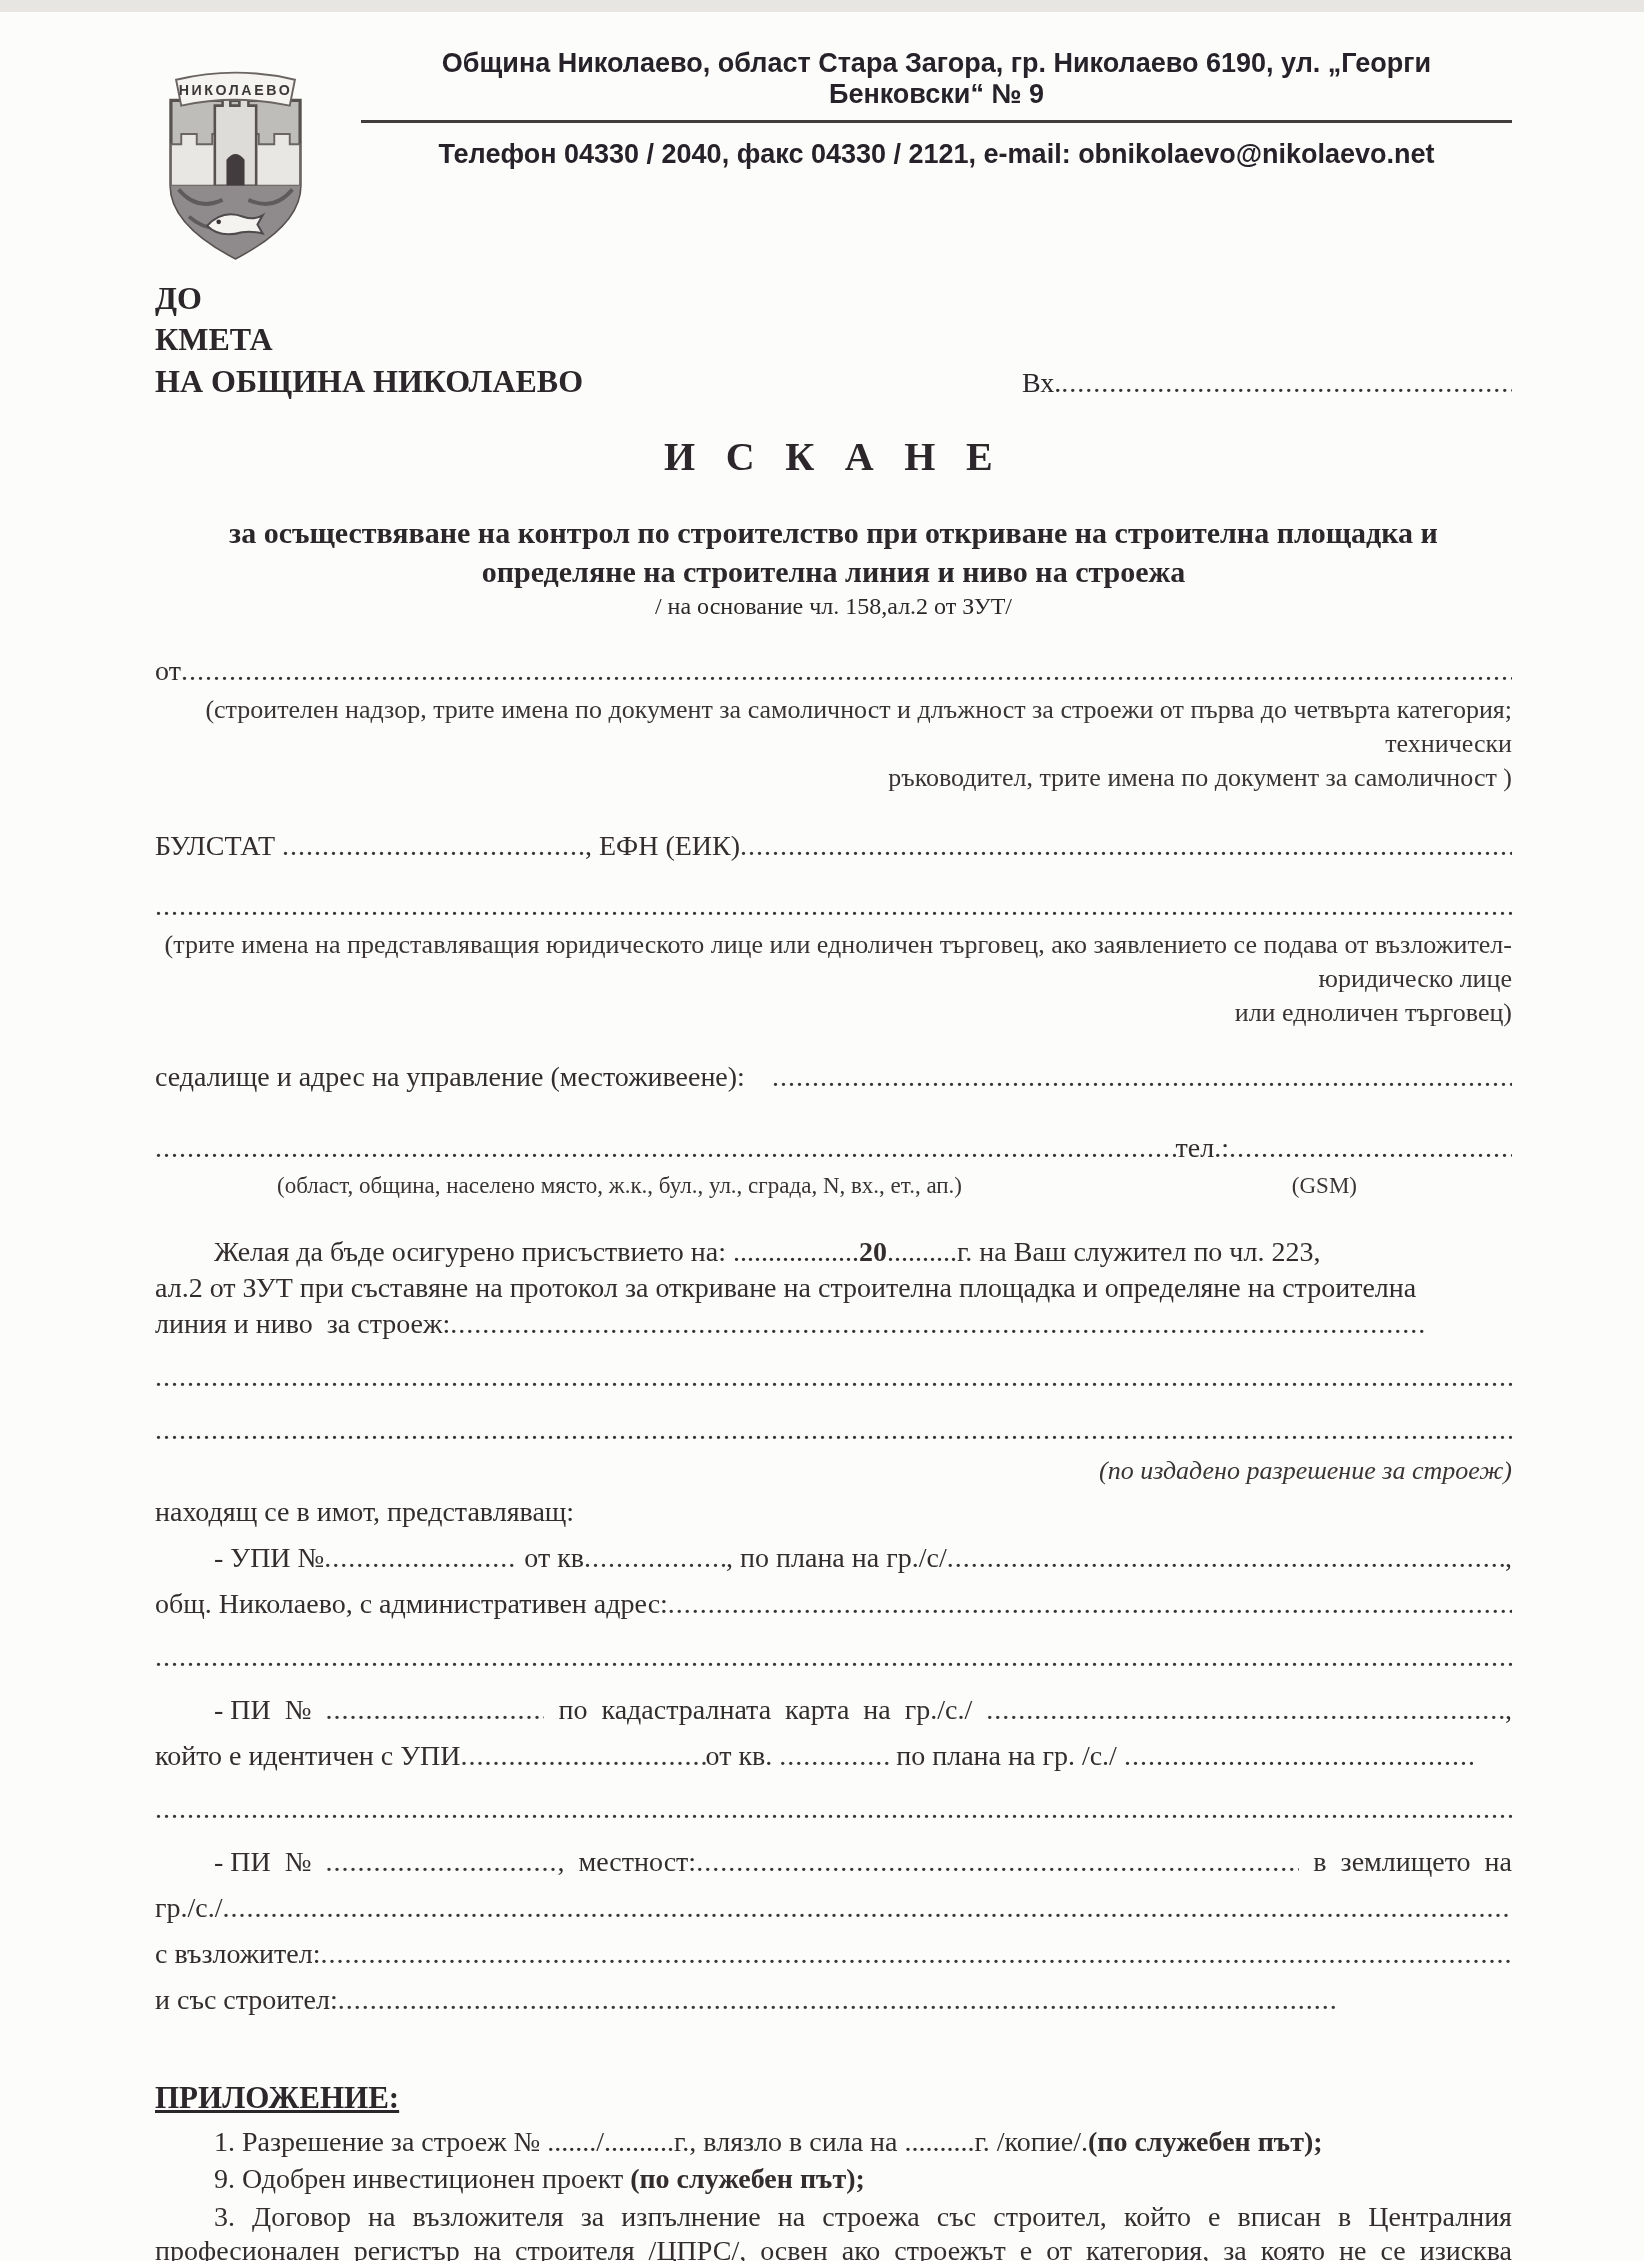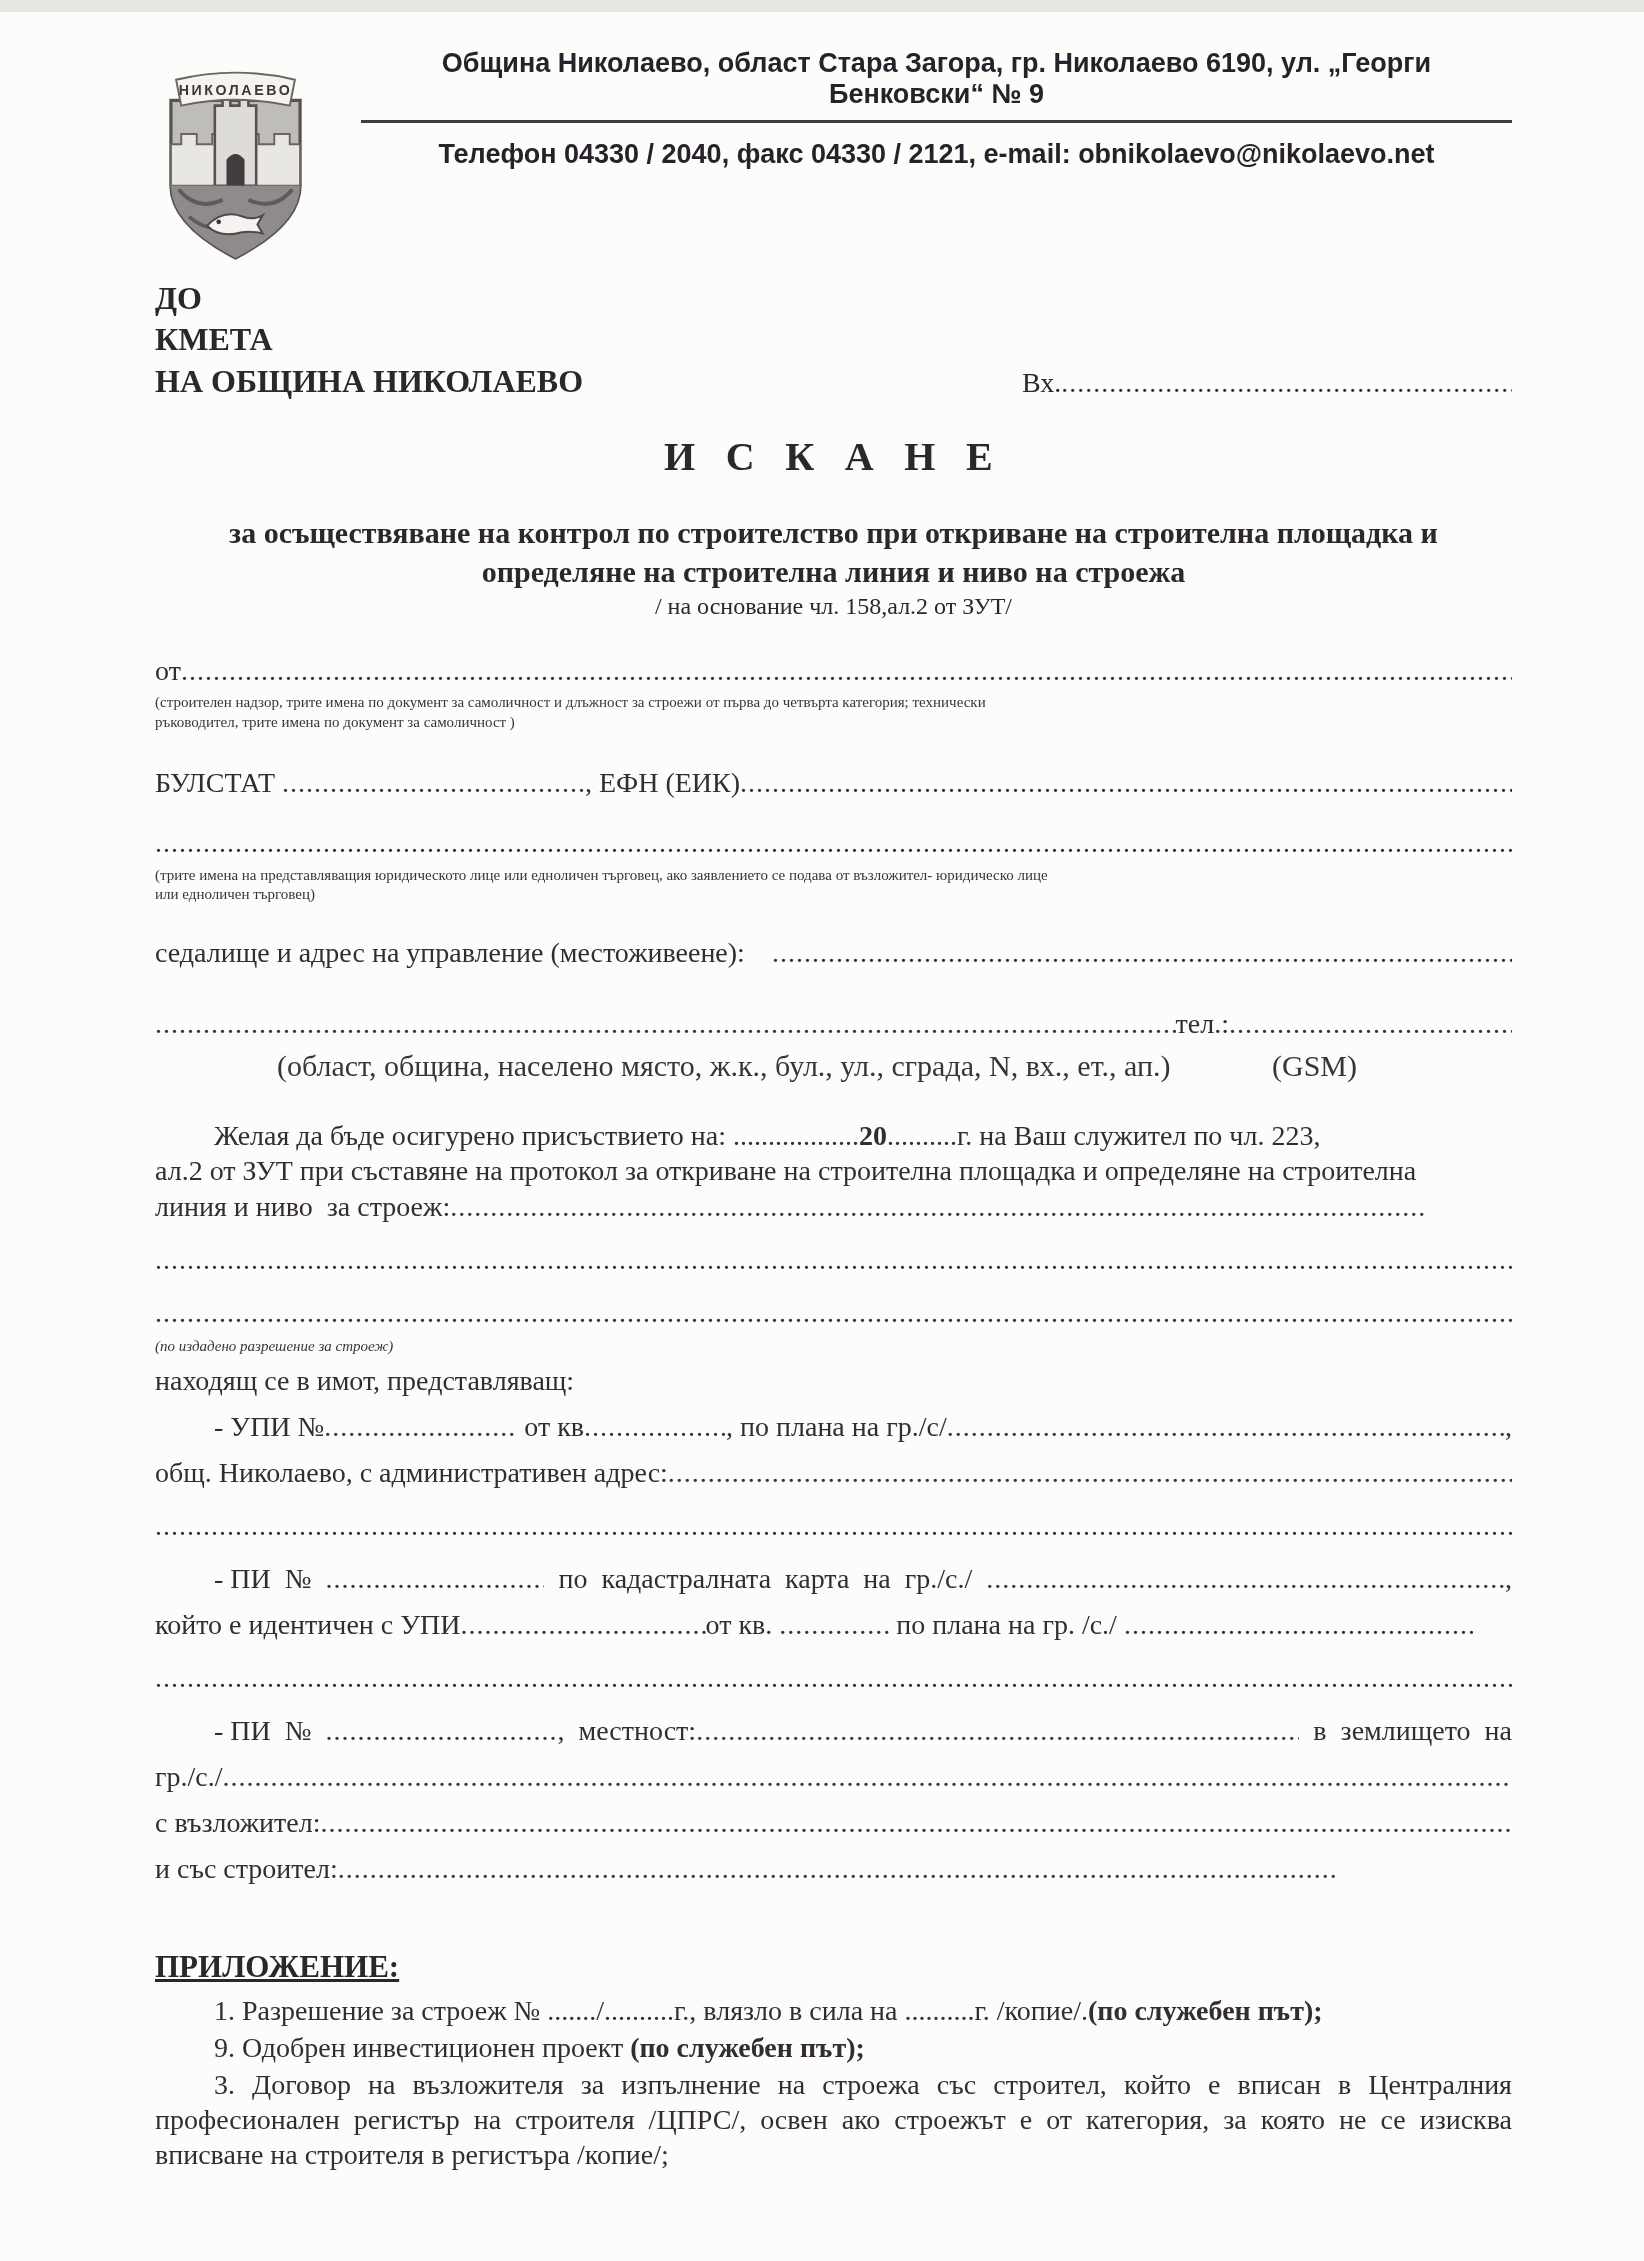--- a/index.html
+++ b/index.html
@@ -20,37 +20,37 @@
   .header-text{margin-left:206px;font-family:"Liberation Sans","DejaVu Sans",sans-serif;font-weight:bold;color:#27222a;}
   .header-line1{font-size:27px;text-align:center;padding-bottom:10.3px;}
   .header-rule{border:0;border-top:3.9px solid #413c3e;margin:0;}
   .header-line2{font-size:27px;text-align:center;margin-top:15.5px;}
   
   .row{display:flex;align-items:flex-start;}
   .row span{white-space:pre;}
   .lead{flex:1 1 19.3px;overflow:hidden;white-space:nowrap;letter-spacing:1px;color:#3a3436;}
   .lead.fx{flex:0 0 auto;}
   .b{font-weight:bold;}
-  .note{font-size:15px;line-height:1.3;text-align:left;color:#3a3436;}
+  .note{font-size:26px;line-height:1.3;text-align:right;color:#3a3436;}
   .nowrap{white-space:nowrap;overflow:hidden;}
   
   .addressee{margin-top:108px;font-size:32px;font-weight:bold;line-height:1.3;color:#2c272a;}
   .addr-row3{display:flex;align-items:baseline;}
   .entry{font-weight:normal;font-size:28px;margin-left:auto;display:flex;align-items:baseline;width:490px;}
   .doc-title{margin-top:30px;text-align:center;font-weight:bold;font-size:40px;letter-spacing:10.3px;color:#2c272a;}
   .subtitle{margin-top:33px;text-align:center;font-weight:bold;font-size:30px;line-height:1.3;color:#2c272a;}
   .subtitle .sub3{font-weight:normal;font-size:24px;}
   .from-row{margin-top:33px;}
   .note1{margin-top:6.4px;}
   .bulstat-row{margin-top:35px;}
   .dotline{margin-top:28px;}
   .note2{margin-top:6.4px;}
   .seat-row{margin-top:32px;gap:20px;}
   .tel-row{margin-top:39px;}
-  .note3{display:flex;margin-top:9px;font-size:30px;color:#3a3436;}
+  .note3{display:flex;margin-top:9px;font-size:23px;color:#3a3436;}
   .note3 .n3a{margin-left:122px;}
   .note3 .n3b{margin-left:auto;margin-right:155px;}
   .request{margin-top:35px;line-height:1.28;}
   .indent{padding-left:59px;}
   .permit-note{margin-top:6.4px;font-style:italic;}
   .located{margin-top:6.4px;}
   .form-row{margin-top:10.3px;}
   .gap-row{margin-top:17px;}
   .attachments-heading{margin-top:62px;font-size:31px;font-weight:bold;text-decoration:underline;color:#2c272a;}
   .items{margin-top:9px;}

